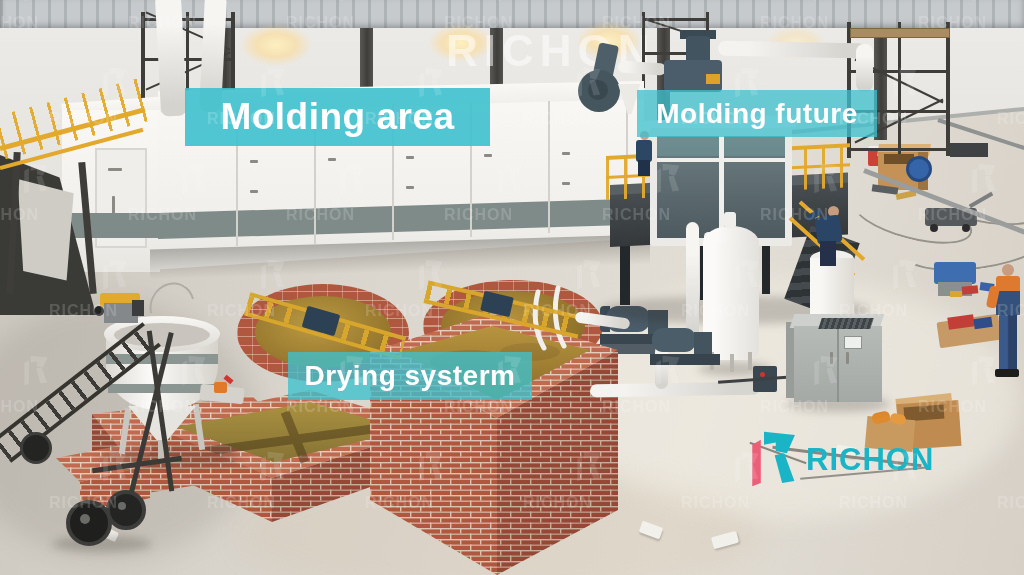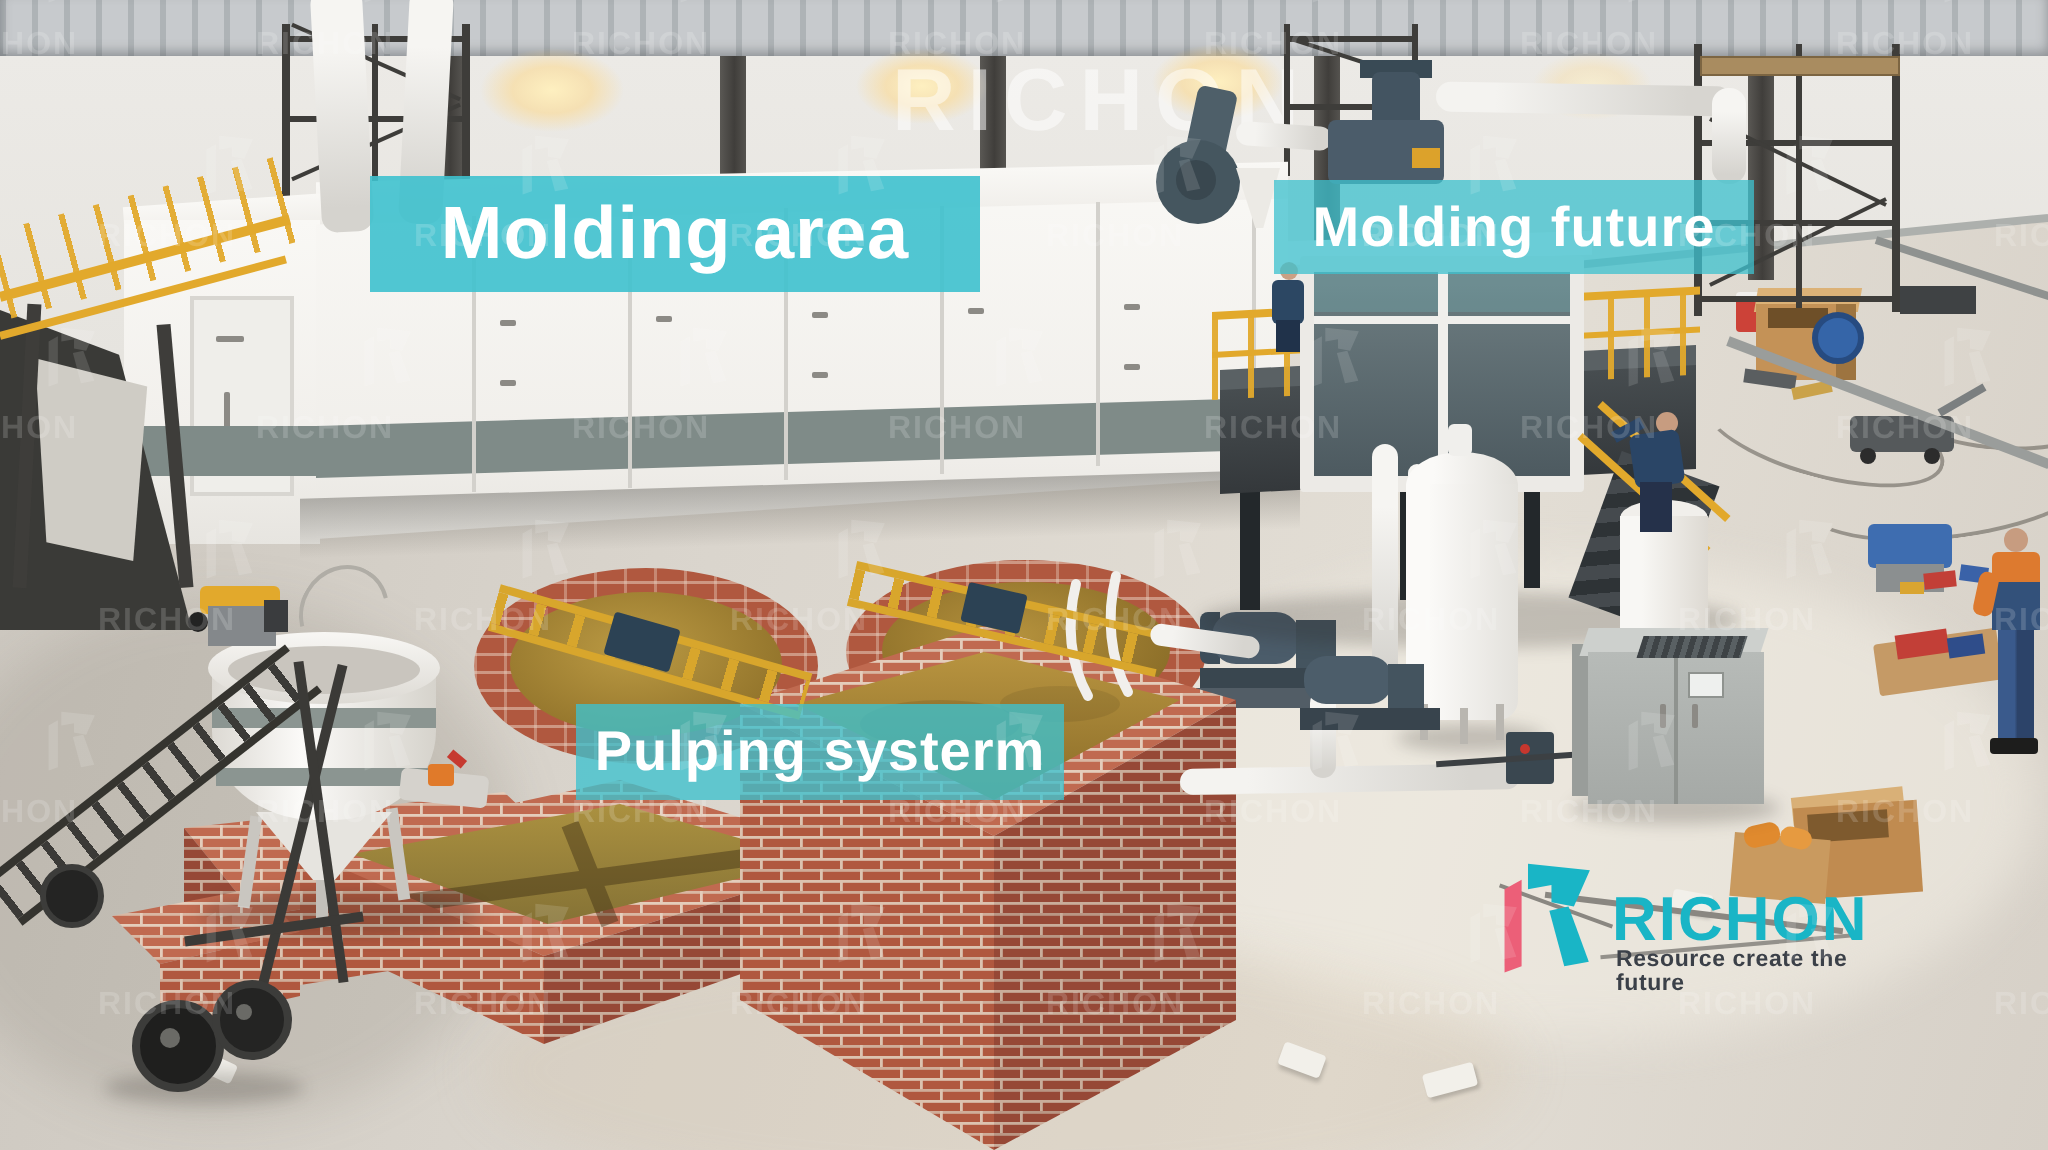--- a/index.html
+++ b/index.html
@@ -393,35 +393,34 @@
     <div class="abs" style="left:96px;top:528px;width:22px;height:10px;background:#f0eee8;border-radius:2px;transform:rotate(25deg);"></div>
   </div>
 
   <div class="tag abs" style="left:185px;top:88px;width:305px;height:58px;font-size:37px;background:rgba(62,193,206,.9);">
       <span>Molding area</span>
     </div>
   <div class="tag abs" style="left:637px;top:90px;width:240px;height:47px;font-size:28px;background:rgba(62,193,206,.76);">
       <span>Molding future</span>
     </div>
   <div class="tag abs" style="left:288px;top:352px;width:244px;height:48px;font-size:28px;background:rgba(62,193,206,.78);">
-      <span>Pulping systerm</span>
+      <span>Drying systerm</span>
     </div>
 
   <div class="abs" style="left:748px;top:452px;width:60px;height:2px;background:#8a8781;transform:rotate(20deg);z-index:9;"></div>
   <div class="abs" style="left:772px;top:455px;width:150px;height:2.5px;background:#8a8781;transform:rotate(7deg);z-index:9;"></div>
   <div class="abs" style="left:800px;top:472px;width:130px;height:2px;background:#94918b;transform:rotate(-5deg);z-index:9;"></div>
 
   <div class="abs" style="left:748px;top:424px;width:210px;height:72px;z-index:32;">
     <svg width="48" height="64" viewBox="0 0 90 110" style="position:absolute;left:0;top:2px;">
       <polygon points="8,30 24,21 24,102 8,108" fill="#ec5f78"></polygon>
       <polygon points="30,6 88,12 73,46 52,42 52,26 30,30" fill="#19b5c6"></polygon>
       <polygon points="50,50 68,46 87,98 64,102" fill="#19b5c6"></polygon>
     </svg>
     <div class="abs" style="left:58px;top:18px;font-size:31px;font-weight:700;letter-spacing:1px;color:#19b5c6;">RICHON</div>
-    <div class="abs" style="left:60px;top:50px;font-size:11.5px;font-weight:700;color:#3b4048;letter-spacing:.3px;">Resource create the future</div>
   </div>
 
   <div class="abs" id="wm-layer">
 
   <span class="wm" style="left: -30px; top: 14px;">RICHON</span>
       <svg class="wmm" viewBox="0 0 90 110" style="display: block; left: 22px; top: -30px;">
         <use href="#rmark-white"></use>
       </svg>
       <span class="wm" style="left: 128px; top: 14px;">RICHON</span>
       <svg class="wmm" viewBox="0 0 90 110" style="display: block; left: 180px; top: -30px;">

